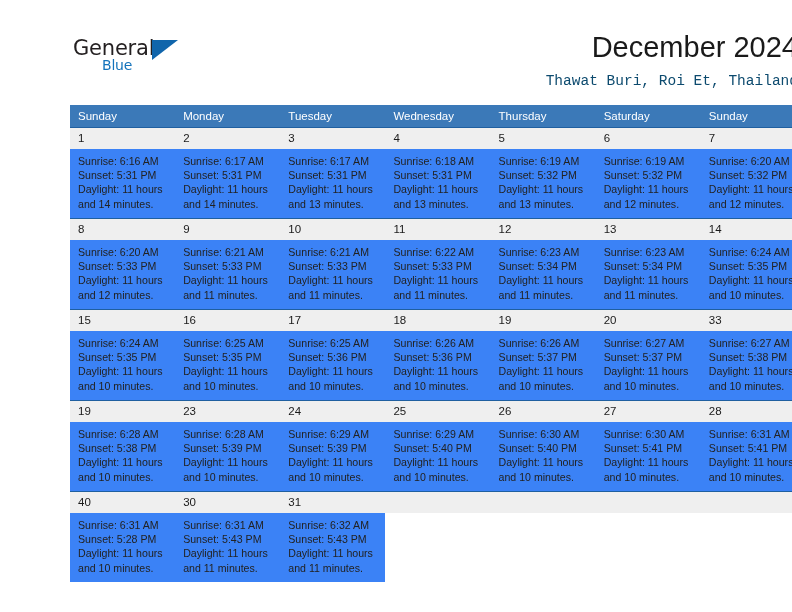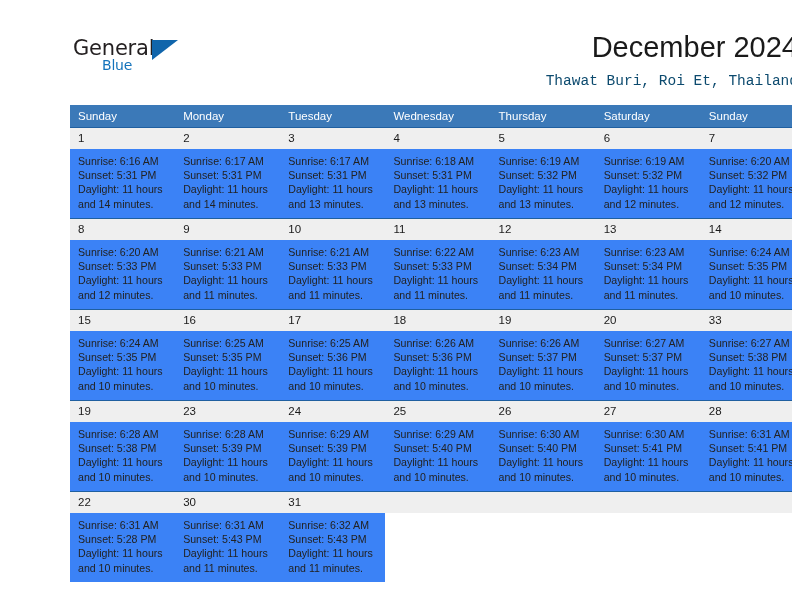--- a/index.html
+++ b/index.html
@@ -434,21 +434,21 @@
             <div class="cell-body">
               <div class="cell-line">Sunrise: 6:31 AM</div>
               <div class="cell-line">Sunset: 5:41 PM</div>
               <div class="cell-line">Daylight: 11 hours</div>
               <div class="cell-line">and 10 minutes.</div>
             </div>
           </td>
         </tr>
         <tr class="week-row">
           <td class="">
-            <div class="daynum">22</div>
+            <div class="daynum">40</div>
             <div class="cell-body">
               <div class="cell-line">Sunrise: 6:31 AM</div>
               <div class="cell-line">Sunset: 5:28 PM</div>
               <div class="cell-line">Daylight: 11 hours</div>
               <div class="cell-line">and 10 minutes.</div>
             </div>
           </td>
           <td class="">
             <div class="daynum">30</div>
             <div class="cell-body">

